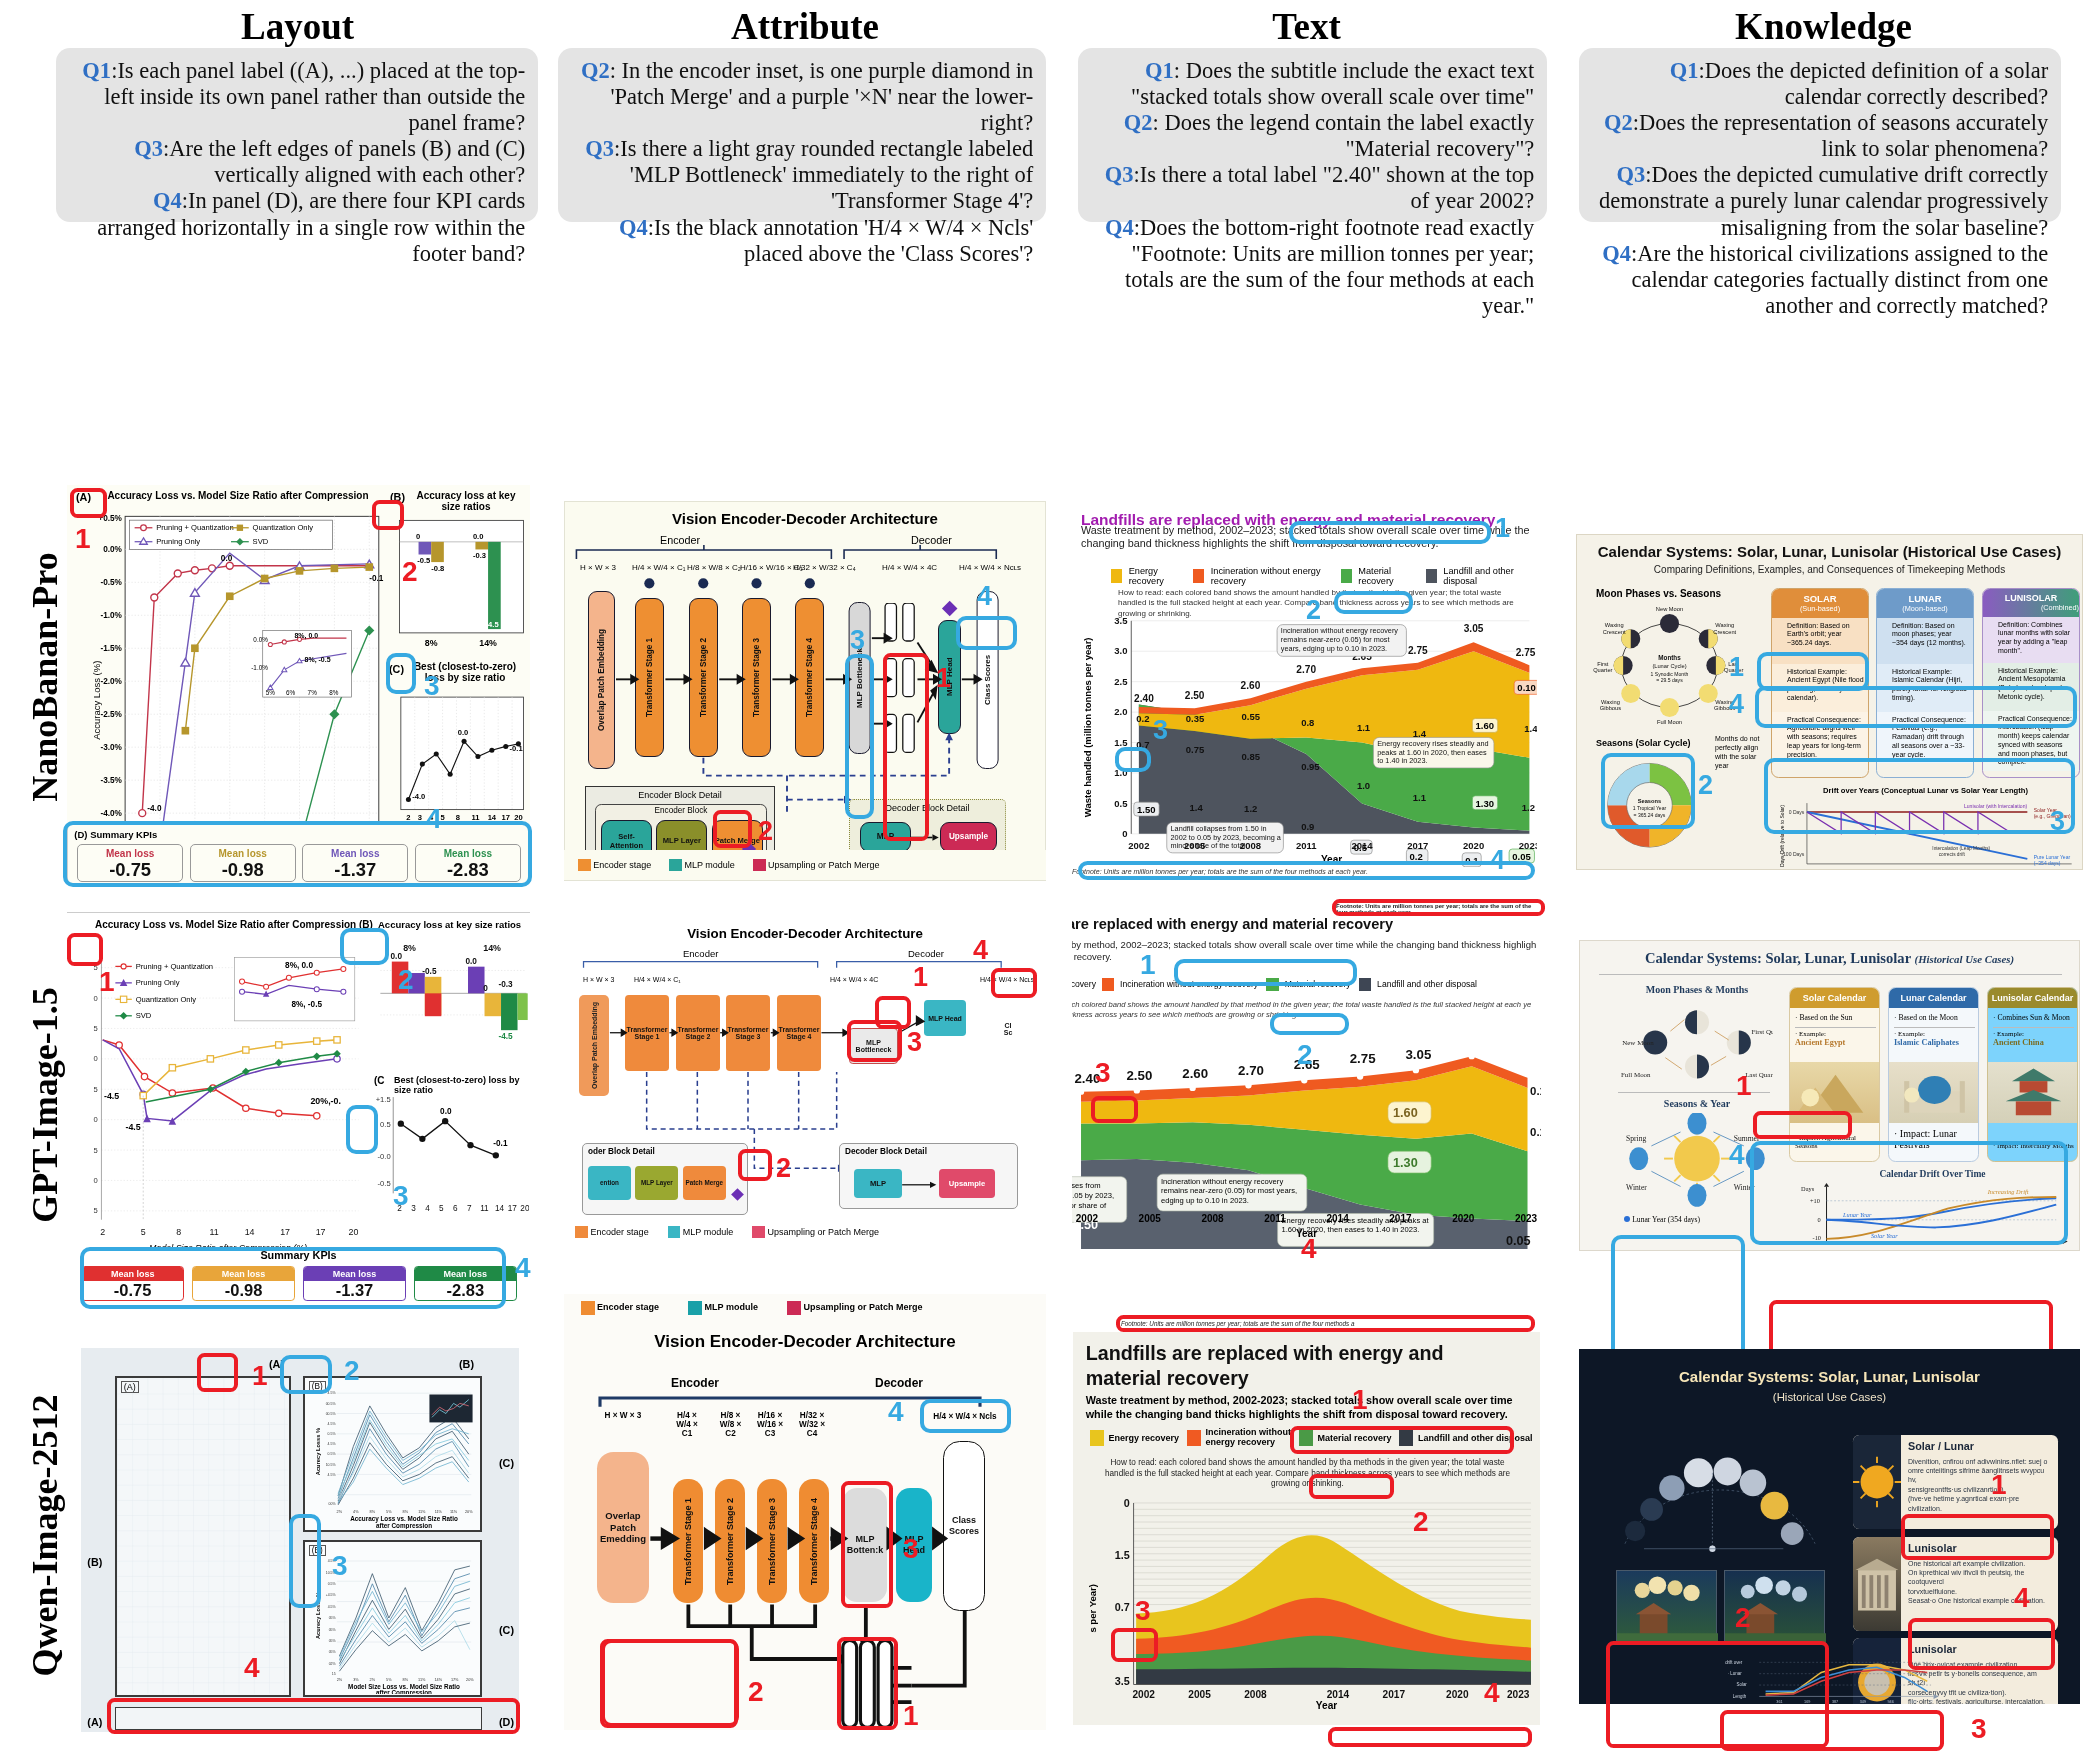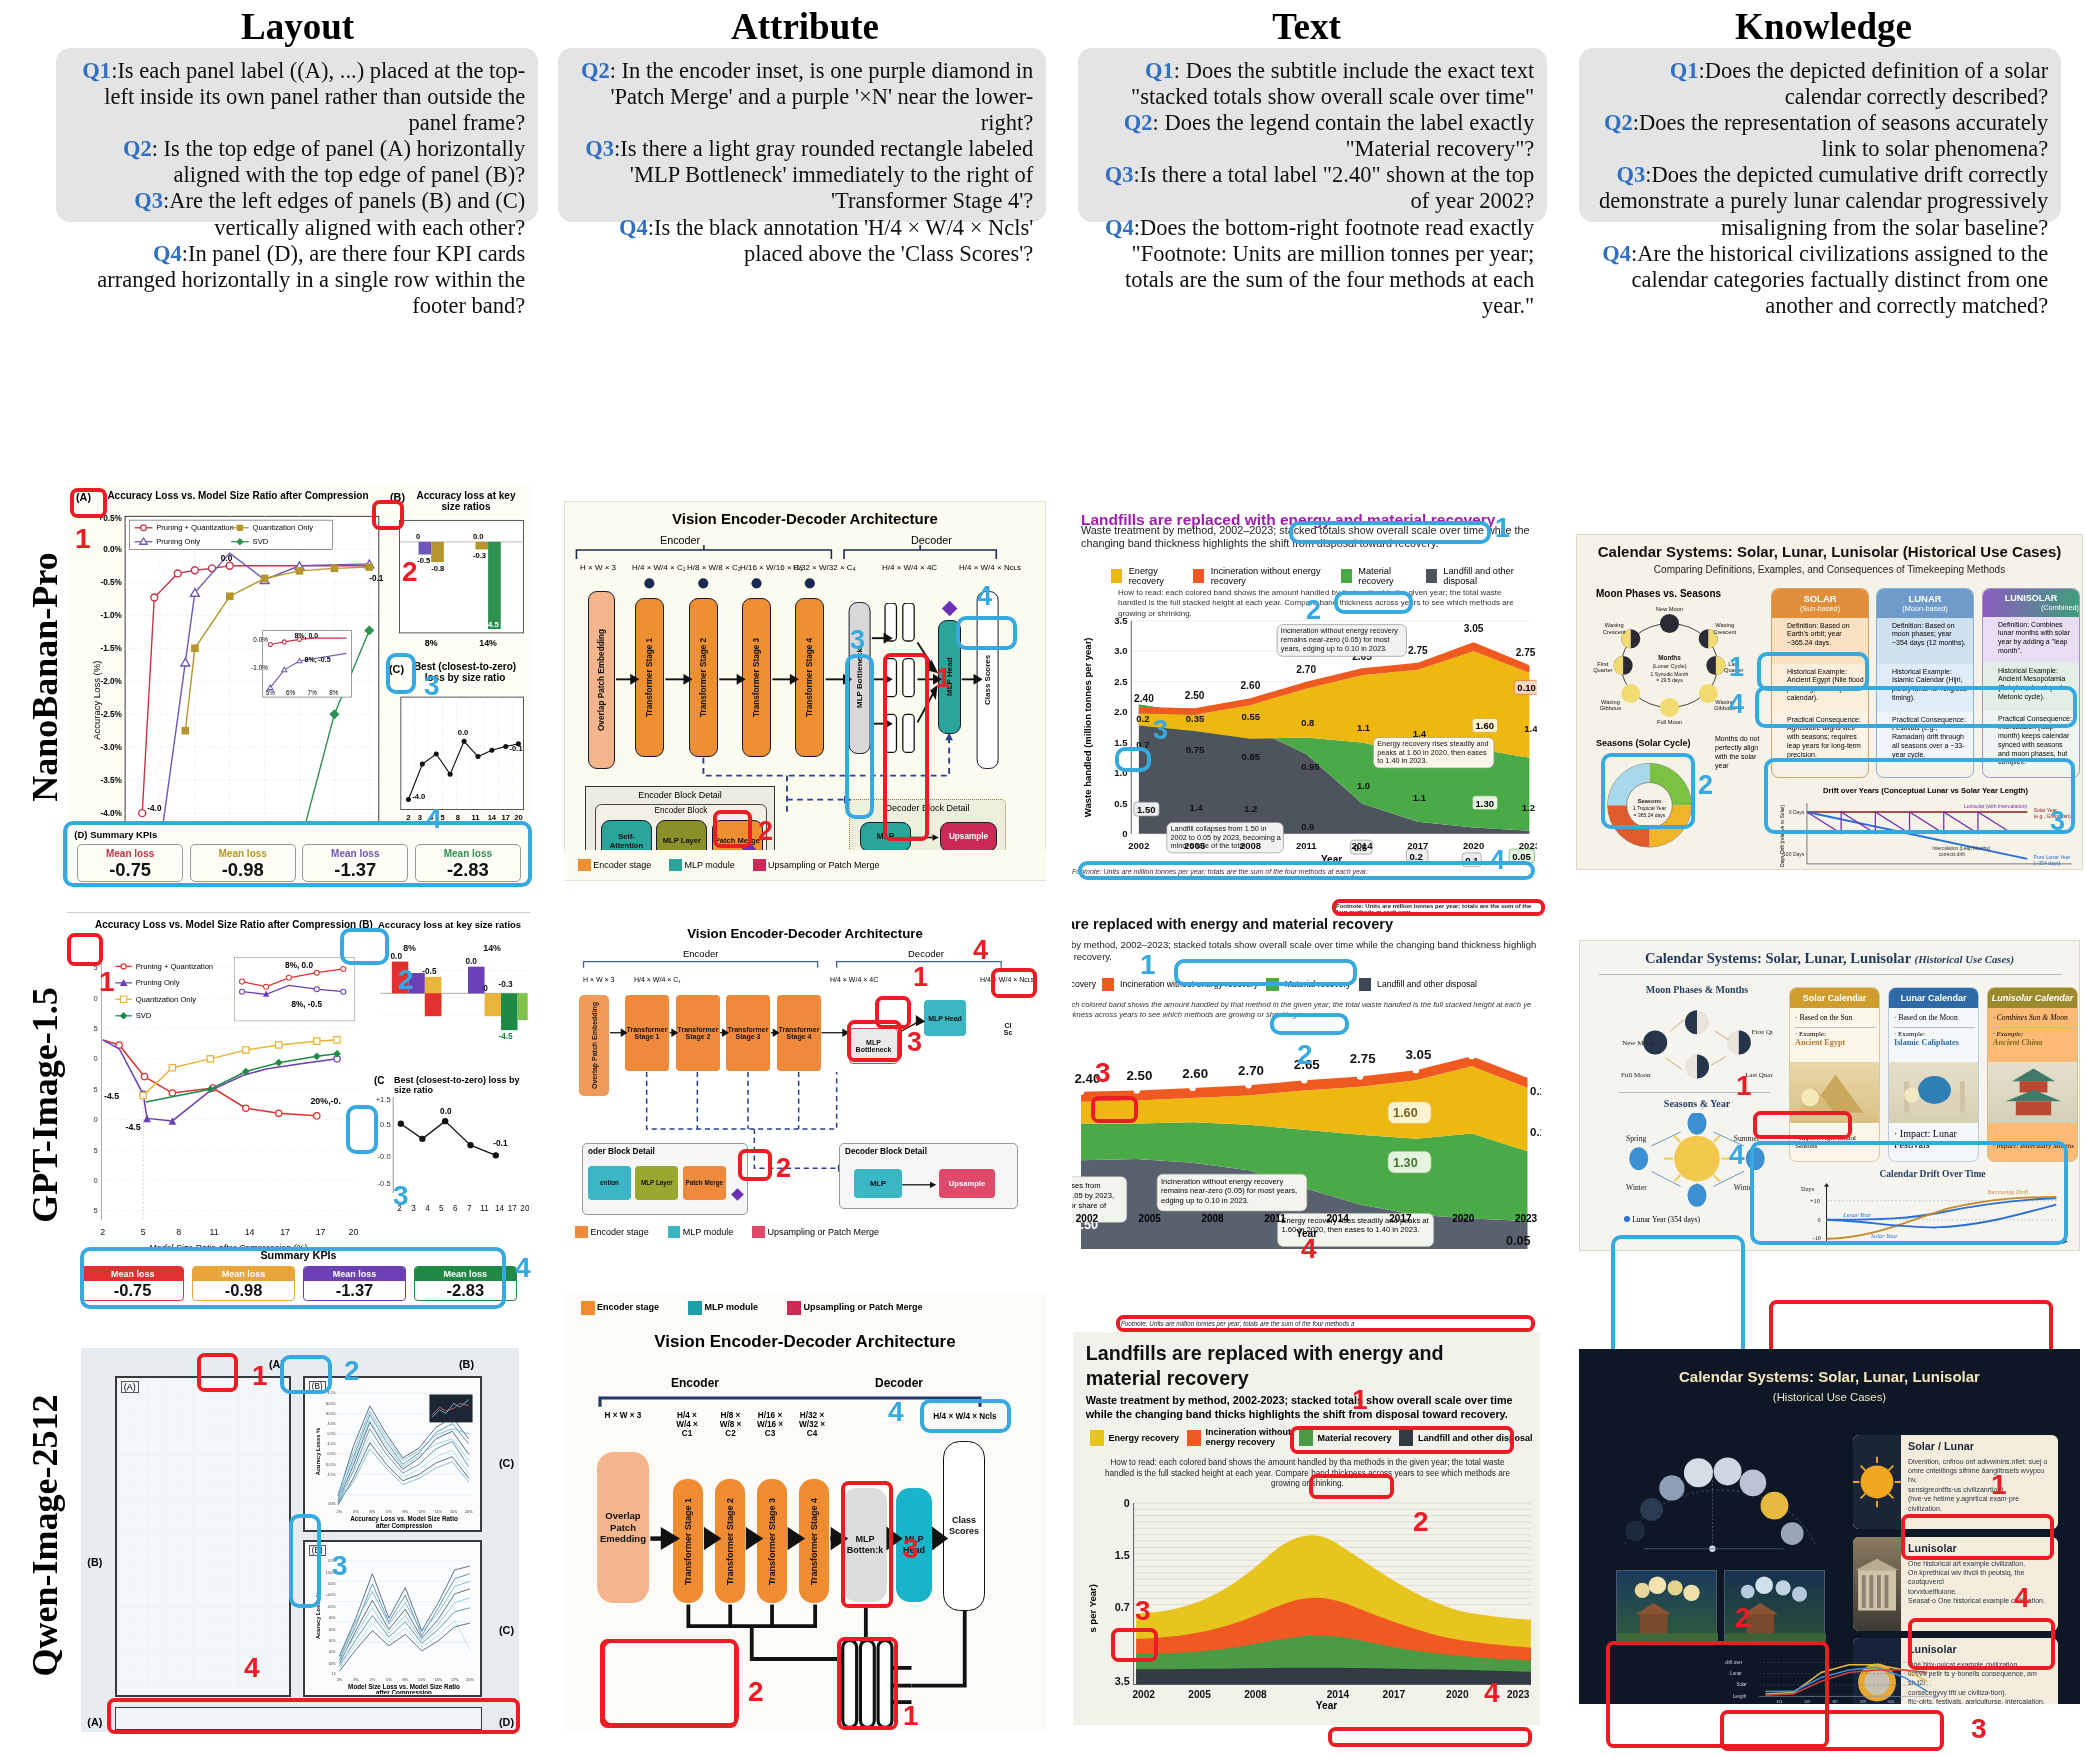--- a/index.html
+++ b/index.html
@@ -60,21 +60,20 @@
 </head>
 <body>
 
 <div class="col-title" style="left:63px;width:469px;">Layout</div>
 <div class="col-title" style="left:564px;width:482px;">Attribute</div>
 <div class="col-title" style="left:1072px;width:469px;">Text</div>
 <div class="col-title" style="left:1573px;width:501px;">Knowledge</div>
 
 <div class="qbox" style="left:56px;top:48px;width:482px;height:174px;">
   <p><span class="qlab">Q1</span><span>:Is each panel label ((A), ...) placed at the top-left inside its own panel rather than outside the panel frame?</span></p>
-  <p><span class="qlab">Q2</span><span>: Is the top edge of panel (A) horizontally aligned with the top edge of panel (B)?</span></p>
   <p><span class="qlab">Q3</span><span>:Are the left edges of panels (B) and (C) vertically aligned with each other?</span></p>
   <p><span class="qlab">Q4</span><span>:In panel (D), are there four KPI cards arranged horizontally in a single row within the footer band?</span></p>
 </div>
 
 <div class="qbox" style="left:558px;top:48px;width:488px;height:174px;">
   <p><span class="qlab">Q2</span><span>: In the encoder inset, is one purple diamond in 'Patch Merge' and a purple '×N' near the lower-right?</span></p>
   <p><span class="qlab">Q3</span><span>:Is there a light gray rounded rectangle labeled 'MLP Bottleneck' immediately to the right of 'Transformer Stage 4'?</span></p>
   <p><span class="qlab">Q4</span><span>:Is the black annotation 'H/4 × W/4 × Ncls' placed above the 'Class Scores'?</span></p>
 </div>
 
@@ -1184,21 +1183,21 @@
       <svg width="91" height="61" viewBox="0 0 144 96">
           <rect x="30" y="46" width="84" height="34" fill="#ddd4bb"></rect>
           <ellipse cx="72" cy="44" rx="26" ry="22" fill="#2f7fb5"></ellipse>
           <rect x="24" y="30" width="8" height="50" fill="#cfc4a6"></rect>
           <rect x="112" y="30" width="8" height="50" fill="#cfc4a6"></rect>
           <circle cx="36" cy="52" r="12" fill="#f2e8bf"></circle>
         </svg>
     </div>
     <div style="position:absolute;bottom:11.4px;left:5px;font-family:'Liberation Serif',serif;font-size:10px;">· Impact: Lunar Festivals</div>
   </div>
-  <div class="cal-card" style="left:407px;top:46px;width:91px;height:175px;border:0.6px solid #cfc08e;background:#fdba74;font-style:italic;">
+  <div class="cal-card" style="left:407px;top:46px;width:91px;height:175px;border:0.6px solid #cfc08e;background:#7dd3fc;">
     <div class="cal-hd" style="background:#9a8a2c;padding:5px 0;font-size:9px;">Lunisolar Calendar</div>
     <div style="font-family:'Liberation Serif',serif;font-size:7.6px;padding:5px;">· Combines Sun &amp; Moon</div>
     <div class="hair" style="left:5px;top:39px;width:81px;height:0.6px;"></div>
     <div style="font-family:'Liberation Serif',serif;font-size:7px;padding:2.5px 5px 0;">· Example:</div>
     <div style="font-family:'Liberation Serif',serif;font-size:8.2px;font-weight:bold;padding:0 5px;color:#7a6c22;">Ancient China</div>
     <div style="position:absolute;left:0;bottom:38px;width:100%;height:61px;background:linear-gradient(#e4e0cd,#d4d0b8);">
       <svg width="91" height="61" viewBox="0 0 144 96">
           <polygon points="72,10 106,30 38,30" fill="#3f7a6a"></polygon>
           <rect x="50" y="30" width="44" height="18" fill="#b84a32"></rect>
           <polygon points="72,44 116,62 28,62" fill="#3f7a6a"></polygon>

